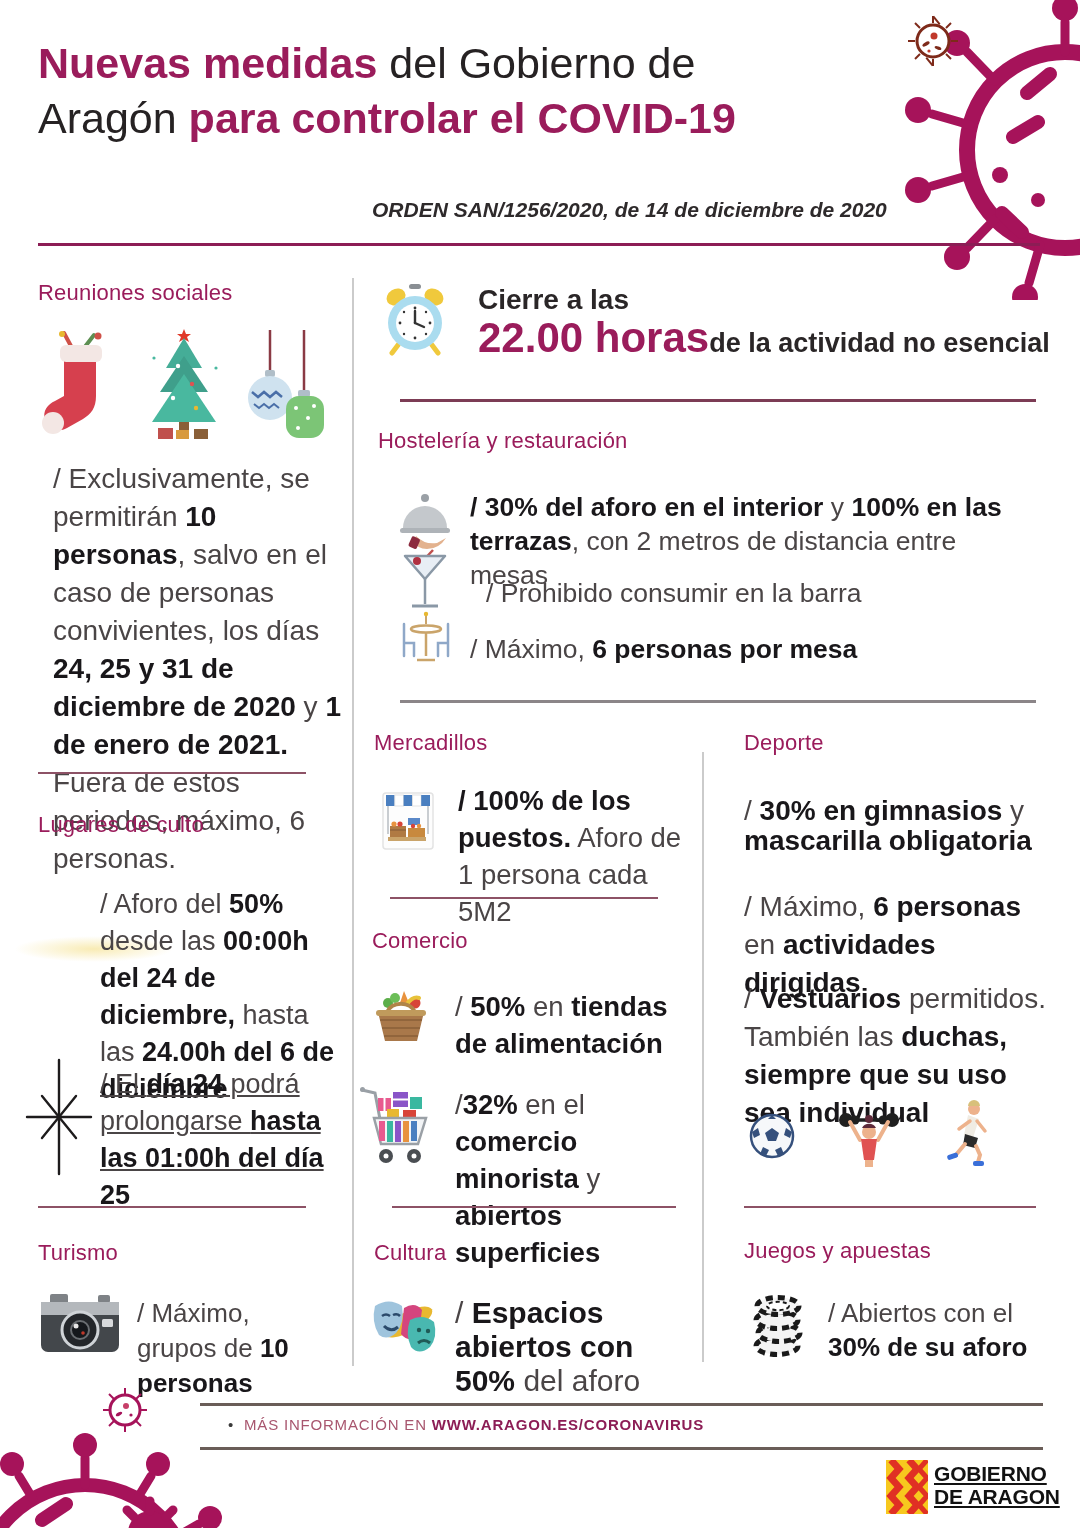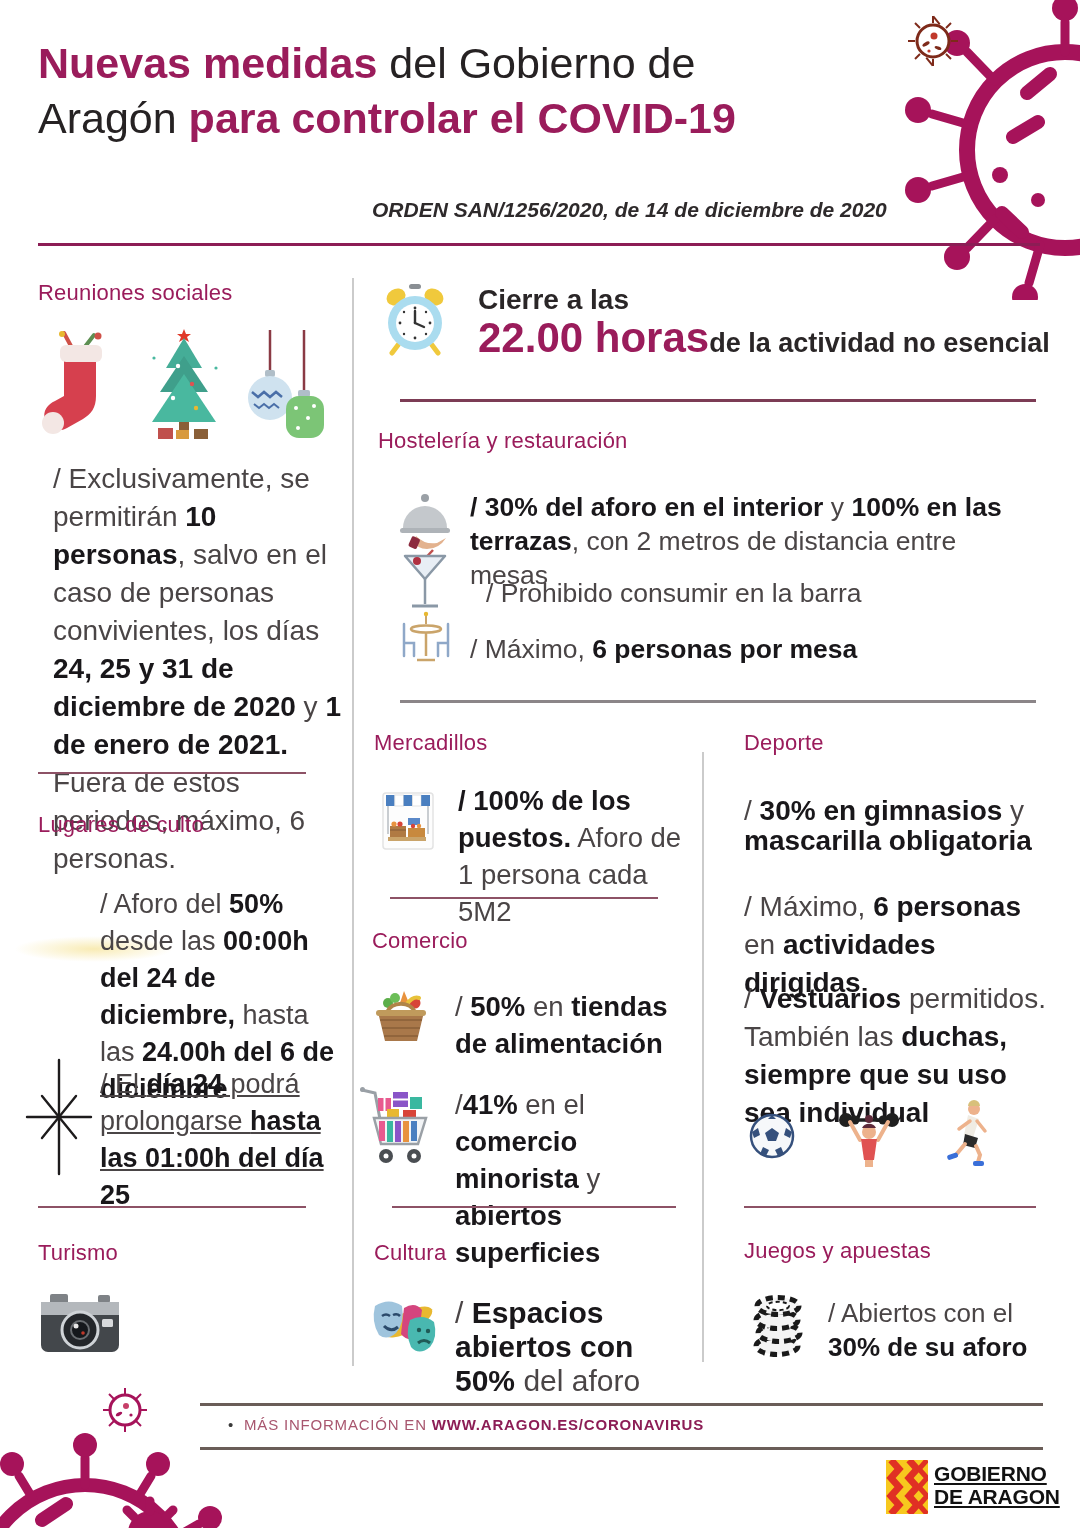--- a/index.html
+++ b/index.html
@@ -178,20 +178,23 @@
       <rect x="58" y="3" width="12" height="8" rx="2" fill="#7e8286"></rect>
       <rect x="1" y="10" width="78" height="50" rx="7" fill="#43474b"></rect>
       <rect x="1" y="10" width="78" height="13" fill="#b4b8bc"></rect>
       <circle cx="40" cy="38" r="18" fill="#23262a" stroke="#cfd3d7" stroke-width="3"></circle>
       <circle cx="40" cy="38" r="9" fill="#15181c" stroke="#6a6e72" stroke-width="2"></circle>
       <circle cx="36" cy="34" r="2.5" fill="#e8e8e8"></circle>
       <circle cx="43" cy="41" r="1.8" fill="#c0392b"></circle>
       <rect x="62" y="27" width="11" height="8" rx="1.5" fill="#d8dadc"></rect>
     </svg>
   </div>
+  <div class="abs txt" style="left:137px;top:1296px;width:195px;font-size:26px;line-height:35px;">
+    <span class="rr">/ Máximo, grupos de </span><span class="rb">10 personas</span>
+  </div>
 
   <div class="abs" style="left:382px;top:282px;">
     <svg width="66" height="74" viewBox="0 0 66 74">
       <ellipse cx="14" cy="15" rx="10" ry="8" fill="#f0c93c" transform="rotate(-32 14 15)"></ellipse>
       <ellipse cx="52" cy="15" rx="10" ry="8" fill="#f0c93c" transform="rotate(32 52 15)"></ellipse>
       <rect x="27" y="2" width="12" height="5" rx="2.5" fill="#8a8f94"></rect>
       <line x1="16" y1="63" x2="10" y2="71" stroke="#f0c93c" stroke-width="5" stroke-linecap="round"></line>
       <line x1="50" y1="63" x2="56" y2="71" stroke="#f0c93c" stroke-width="5" stroke-linecap="round"></line>
       <circle cx="33" cy="41" r="27" fill="#aadcef"></circle>
       <circle cx="33" cy="41" r="19" fill="#ffffff"></circle>
@@ -328,21 +331,21 @@
         <rect x="43" y="39" width="6" height="21" fill="#e8923e"></rect>
         <rect x="51" y="39" width="6" height="20" fill="#4a7fc0"></rect>
       </g>
       <circle cx="26" cy="74" r="7" fill="#4a4e52"></circle>
         <circle cx="26" cy="74" r="2.5" fill="#ffffff"></circle>
       <circle cx="54" cy="74" r="7" fill="#4a4e52"></circle>
         <circle cx="54" cy="74" r="2.5" fill="#ffffff"></circle>
     </svg>
   </div>
   <div class="abs txt" style="left:455px;top:1086px;width:248px;font-size:27.5px;line-height:37px;">
-    <span class="rr">/</span><span class="rb">41%</span><span class="rr"> en el </span><span class="rb">comercio minorista</span><span class="rr"> y </span><span class="rb">abiertos superficies</span>
+    <span class="rr">/</span><span class="rb">32%</span><span class="rr"> en el </span><span class="rb">comercio minorista</span><span class="rr"> y </span><span class="rb">abiertos superficies</span>
   </div>
   <div class="abs shortrule" style="left:392px;top:1206px;width:284px;"></div>
 
   <div class="abs heading" style="left:374px;top:1240px;">Cultura</div>
   <div class="abs" style="left:370px;top:1288px;">
     <svg width="72" height="74" viewBox="0 0 72 74">
       <ellipse cx="38" cy="34" rx="27" ry="10" fill="#e8b830" transform="rotate(-28 38 34)"></ellipse>
       <path d="M34,20 q11,-7 18,2 l-4,28 q-11,4 -17,-4 z" fill="#d4457e"></path>
       <path d="M5,18 q14,-9 27,0 q3,17 -6,27 q-9,8 -17,2 q-8,-13 -4,-29 z" fill="#9fc4dd"></path>
       <path d="M12,28 q4,-3 8,0" stroke="#2b4a6b" stroke-width="2.5" fill="none"></path>

